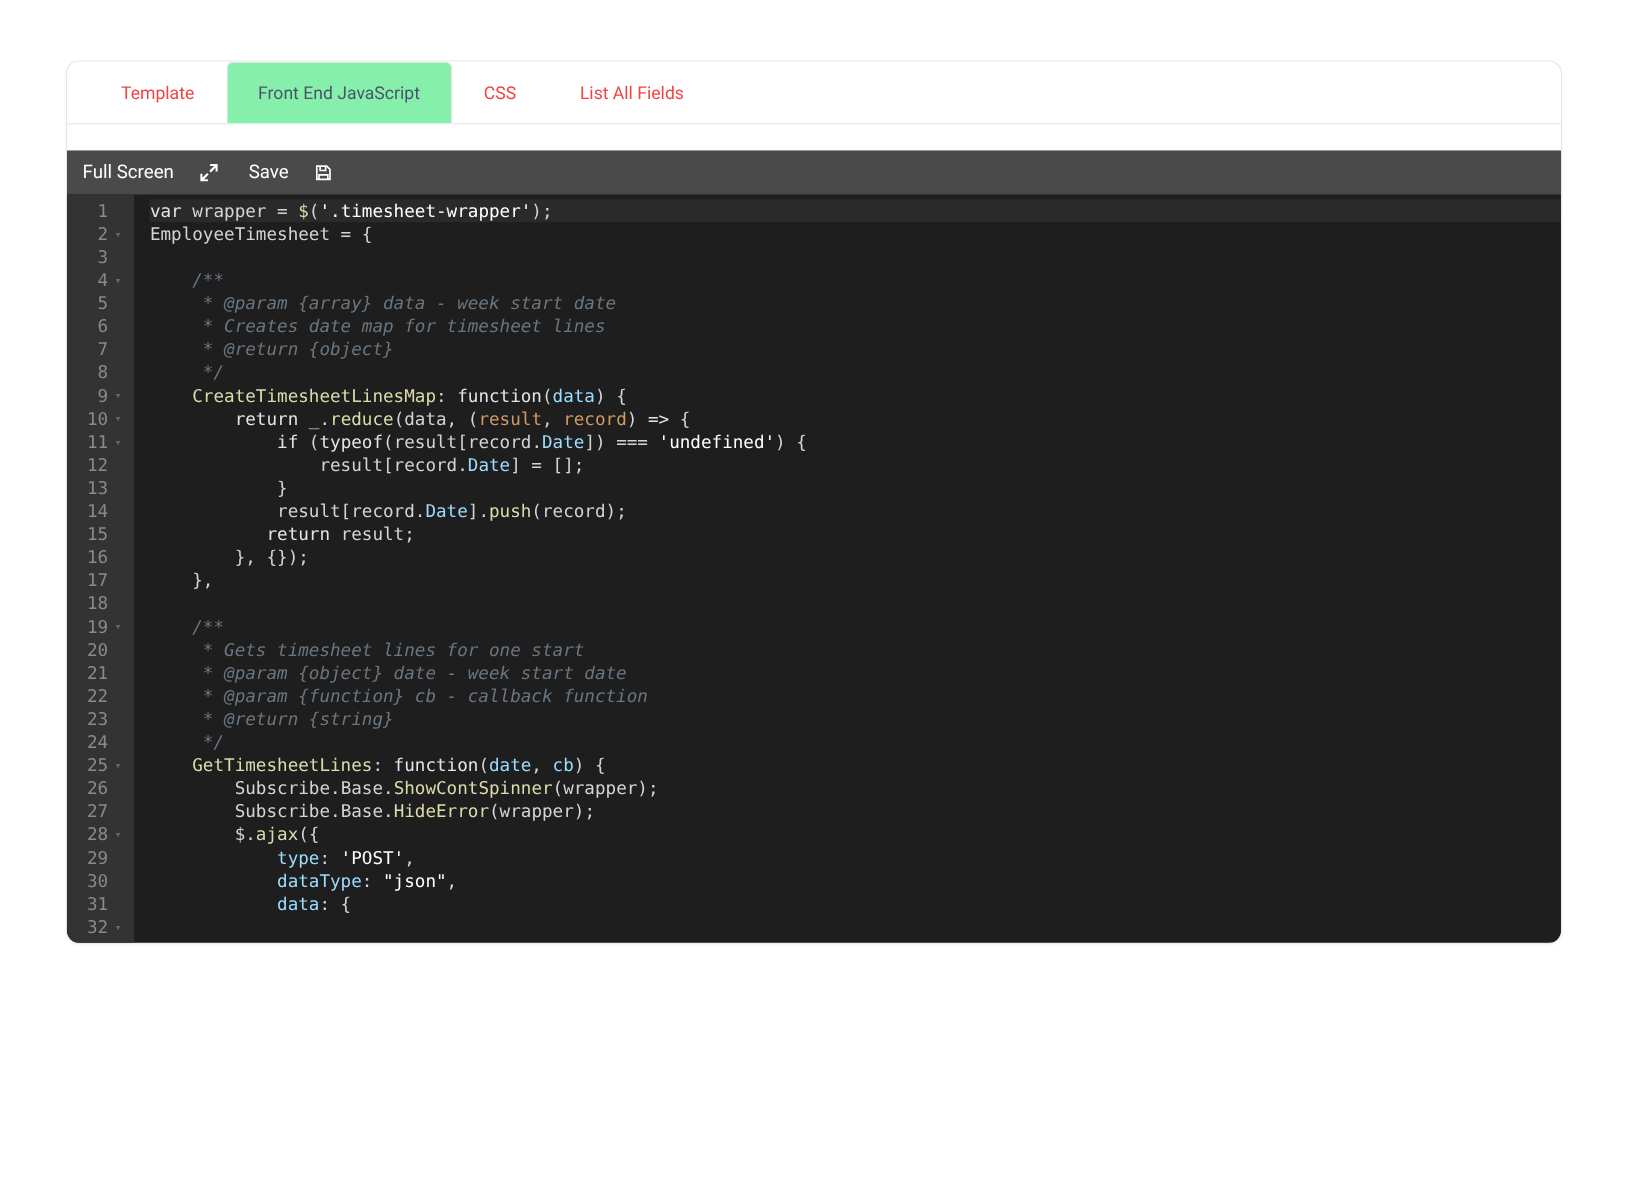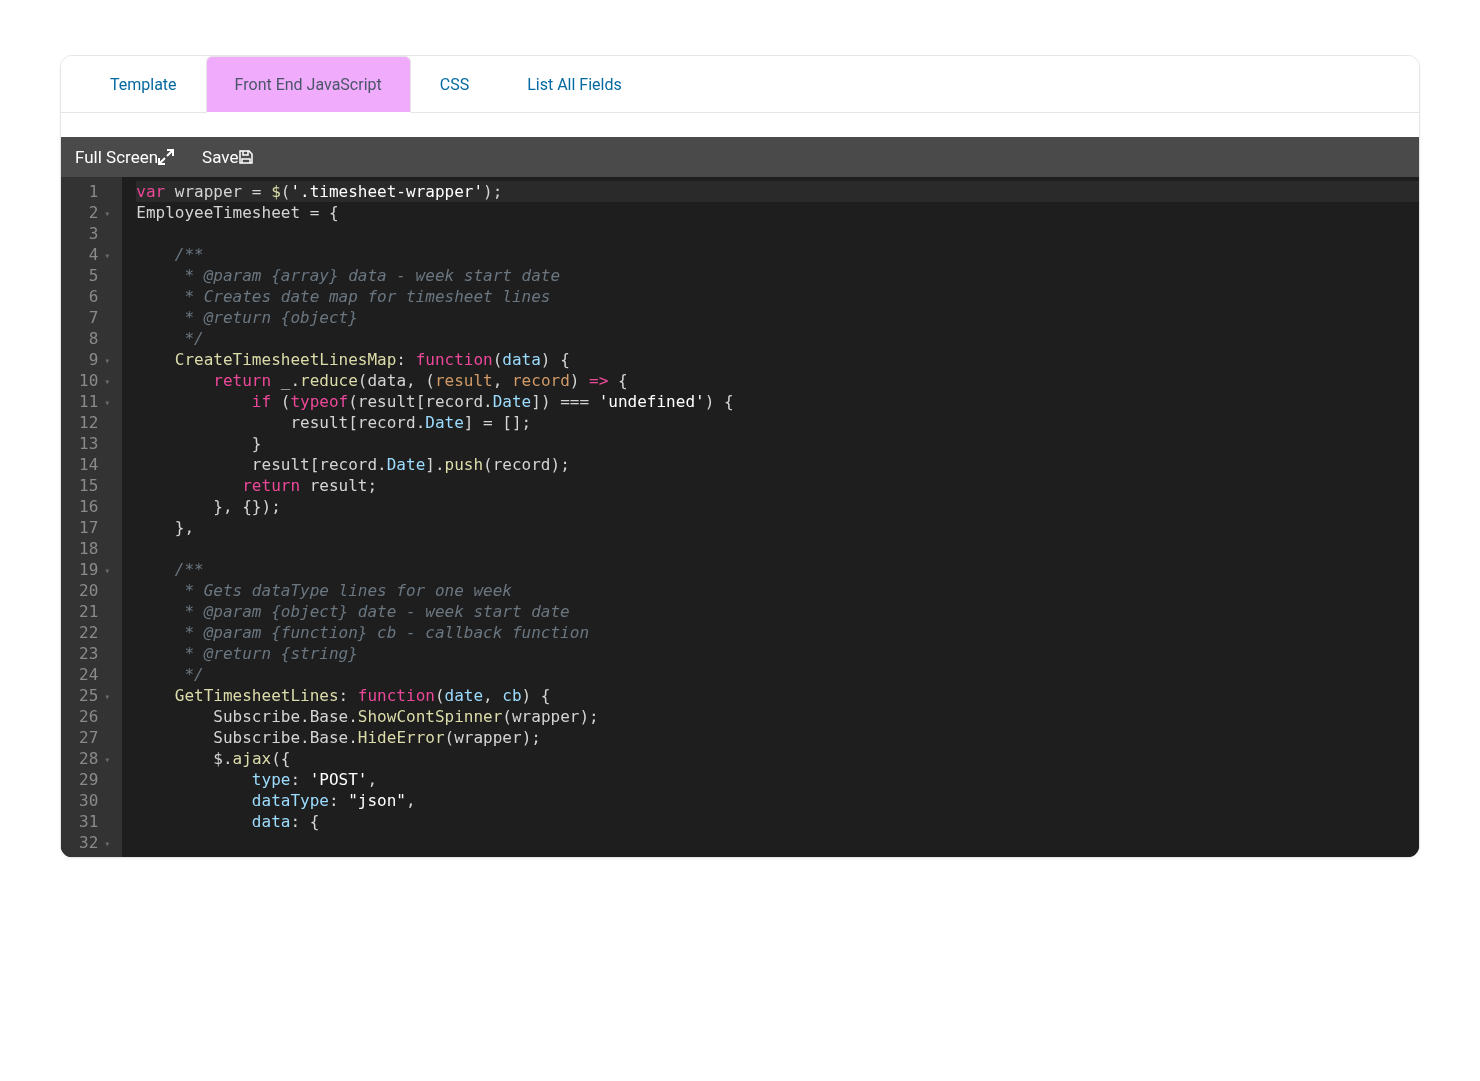--- a/index.html
+++ b/index.html
@@ -20,32 +20,32 @@
     }
     .tabs {
       display: flex;
       background: #fff;
       border-bottom: 1px solid #e5e5e5;
       padding-left: 20px;
     }
     .tab {
       padding: 18px 28px;
       font-size: 16px;
-      color: #0369a1;
+      color: #ef4444;
       cursor: pointer;
       border: 1px solid transparent;
       border-bottom: none;
       border-top-left-radius: 6px;
       border-top-right-radius: 6px;
       margin-bottom: -1px;
       position: relative;
     }
     .tab.active {
       color: #4a5568;
-      background: #f0abfc;
+      background: #86efac;
       border-color: #e5e5e5;
       border-bottom: 1px solid #fff;
     }
     .editor-wrap {
       padding: 24px 0 0 0;
     }
     .editor {
       background: #1e1e1e;
     }
     .editor-toolbar {
@@ -53,21 +53,21 @@
       color: #fff;
       display: flex;
       align-items: center;
       padding: 10px 14px;
       gap: 28px;
       font-size: 17px;
     }
     .tb-btn {
       display: inline-flex;
       align-items: center;
-      gap: 0;
+      gap: 24px;
       cursor: pointer;
       text-align: center;
     }
     .tb-btn svg {
       width: 16px;
       height: 16px;
     }
     .code-area {
       display: flex;
       background: #1e1e1e;
@@ -102,21 +102,21 @@
       flex: 1;
       overflow: hidden;
     }
     .code-line {
       height: 21px;
       white-space: pre;
     }
     .code-line.hl {
       background: #2a2a2a;
     }
-    .tok-kw { color: #ec4899; }
+    .tok-kw { color: #e5e5e5; }
     .tok-var { color: #d4d4d4; }
     .tok-fn { color: #dcdcaa; }
     .tok-str2 { color: #ffffff; }
     .tok-comment { color: #6a7680; font-style: italic; }
     .tok-prop { color: #9cdcfe; }
     .tok-param { color: #d19a66; }
     .tok-paramlight { color: #9cdcfe; }
     .tok-op { color: #d4d4d4; }
     .tok-punct { color: #d4d4d4; }
   </style>
@@ -199,21 +199,21 @@
             <div class="code-line"><span>        </span><span class="tok-kw">return </span><span class="tok-var">_</span><span class="tok-punct">.</span><span class="tok-fn">reduce</span><span class="tok-punct">(</span><span class="tok-var">data</span><span class="tok-punct">, (</span><span class="tok-param">result</span><span class="tok-punct">, </span><span class="tok-param">record</span><span class="tok-punct">) </span><span class="tok-kw">=&gt; </span><span class="tok-punct">{</span></div>
             <div class="code-line"><span>            </span><span class="tok-kw">if </span><span class="tok-punct">(</span><span class="tok-kw">typeof</span><span class="tok-punct">(</span><span class="tok-var">result</span><span class="tok-punct">[</span><span class="tok-var">record</span><span class="tok-punct">.</span><span class="tok-prop">Date</span><span class="tok-punct">]) </span><span class="tok-op">=== </span><span class="tok-str2">'undefined'</span><span class="tok-punct">) {</span></div>
             <div class="code-line"><span>                </span><span class="tok-var">result</span><span class="tok-punct">[</span><span class="tok-var">record</span><span class="tok-punct">.</span><span class="tok-prop">Date</span><span class="tok-punct">] = [];</span></div>
             <div class="code-line"><span class="tok-punct">            }</span></div>
             <div class="code-line"><span>            </span><span class="tok-var">result</span><span class="tok-punct">[</span><span class="tok-var">record</span><span class="tok-punct">.</span><span class="tok-prop">Date</span><span class="tok-punct">].</span><span class="tok-fn">push</span><span class="tok-punct">(</span><span class="tok-var">record</span><span class="tok-punct">);</span></div>
             <div class="code-line"><span>           </span><span class="tok-kw">return </span><span class="tok-var">result</span><span class="tok-punct">;</span></div>
             <div class="code-line"><span class="tok-punct">        }, {});</span></div>
             <div class="code-line"><span class="tok-punct">    },</span></div>
             <div class="code-line"><span></span></div>
             <div class="code-line"><span class="tok-comment">    /**</span></div>
-            <div class="code-line"><span class="tok-comment">     * Gets dataType lines for one week</span></div>
+            <div class="code-line"><span class="tok-comment">     * Gets timesheet lines for one start</span></div>
             <div class="code-line"><span class="tok-comment">     * @param {object} date - week start date</span></div>
             <div class="code-line"><span class="tok-comment">     * @param {function} cb - callback function</span></div>
             <div class="code-line"><span class="tok-comment">     * @return {string}</span></div>
             <div class="code-line"><span class="tok-comment">     */</span></div>
             <div class="code-line"><span>    </span><span class="tok-fn">GetTimesheetLines</span><span class="tok-punct">: </span><span class="tok-kw">function</span><span class="tok-punct">(</span><span class="tok-paramlight">date</span><span class="tok-punct">, </span><span class="tok-paramlight">cb</span><span class="tok-punct">) {</span></div>
             <div class="code-line"><span>        </span><span class="tok-var">Subscribe</span><span class="tok-punct">.</span><span class="tok-var">Base</span><span class="tok-punct">.</span><span class="tok-fn">ShowContSpinner</span><span class="tok-punct">(</span><span class="tok-var">wrapper</span><span class="tok-punct">);</span></div>
             <div class="code-line"><span>        </span><span class="tok-var">Subscribe</span><span class="tok-punct">.</span><span class="tok-var">Base</span><span class="tok-punct">.</span><span class="tok-fn">HideError</span><span class="tok-punct">(</span><span class="tok-var">wrapper</span><span class="tok-punct">);</span></div>
             <div class="code-line"><span>        </span><span class="tok-var">$</span><span class="tok-punct">.</span><span class="tok-fn">ajax</span><span class="tok-punct">({</span></div>
             <div class="code-line"><span>            </span><span class="tok-prop">type</span><span class="tok-punct">: </span><span class="tok-str2">'POST'</span><span class="tok-punct">,</span></div>
             <div class="code-line"><span>            </span><span class="tok-prop">dataType</span><span class="tok-punct">: </span><span class="tok-str2">"json"</span><span class="tok-punct">,</span></div>

